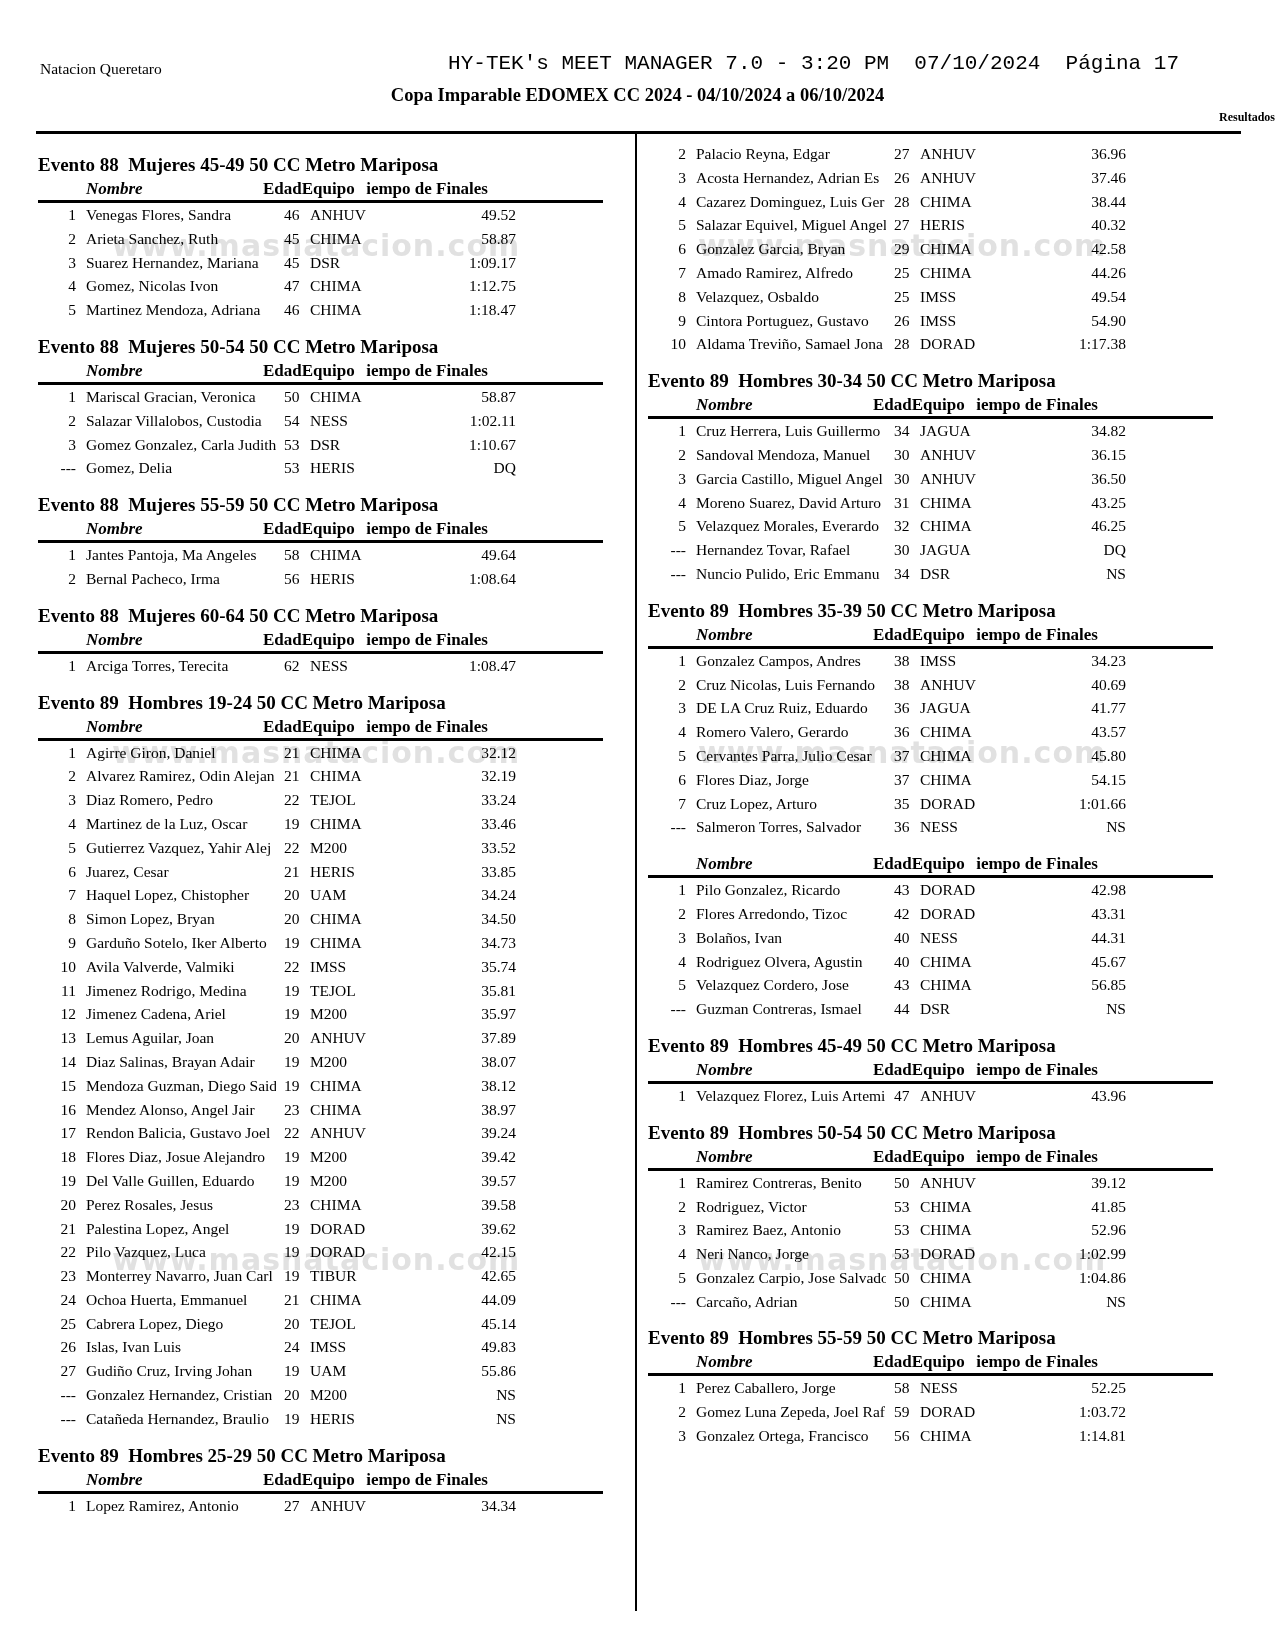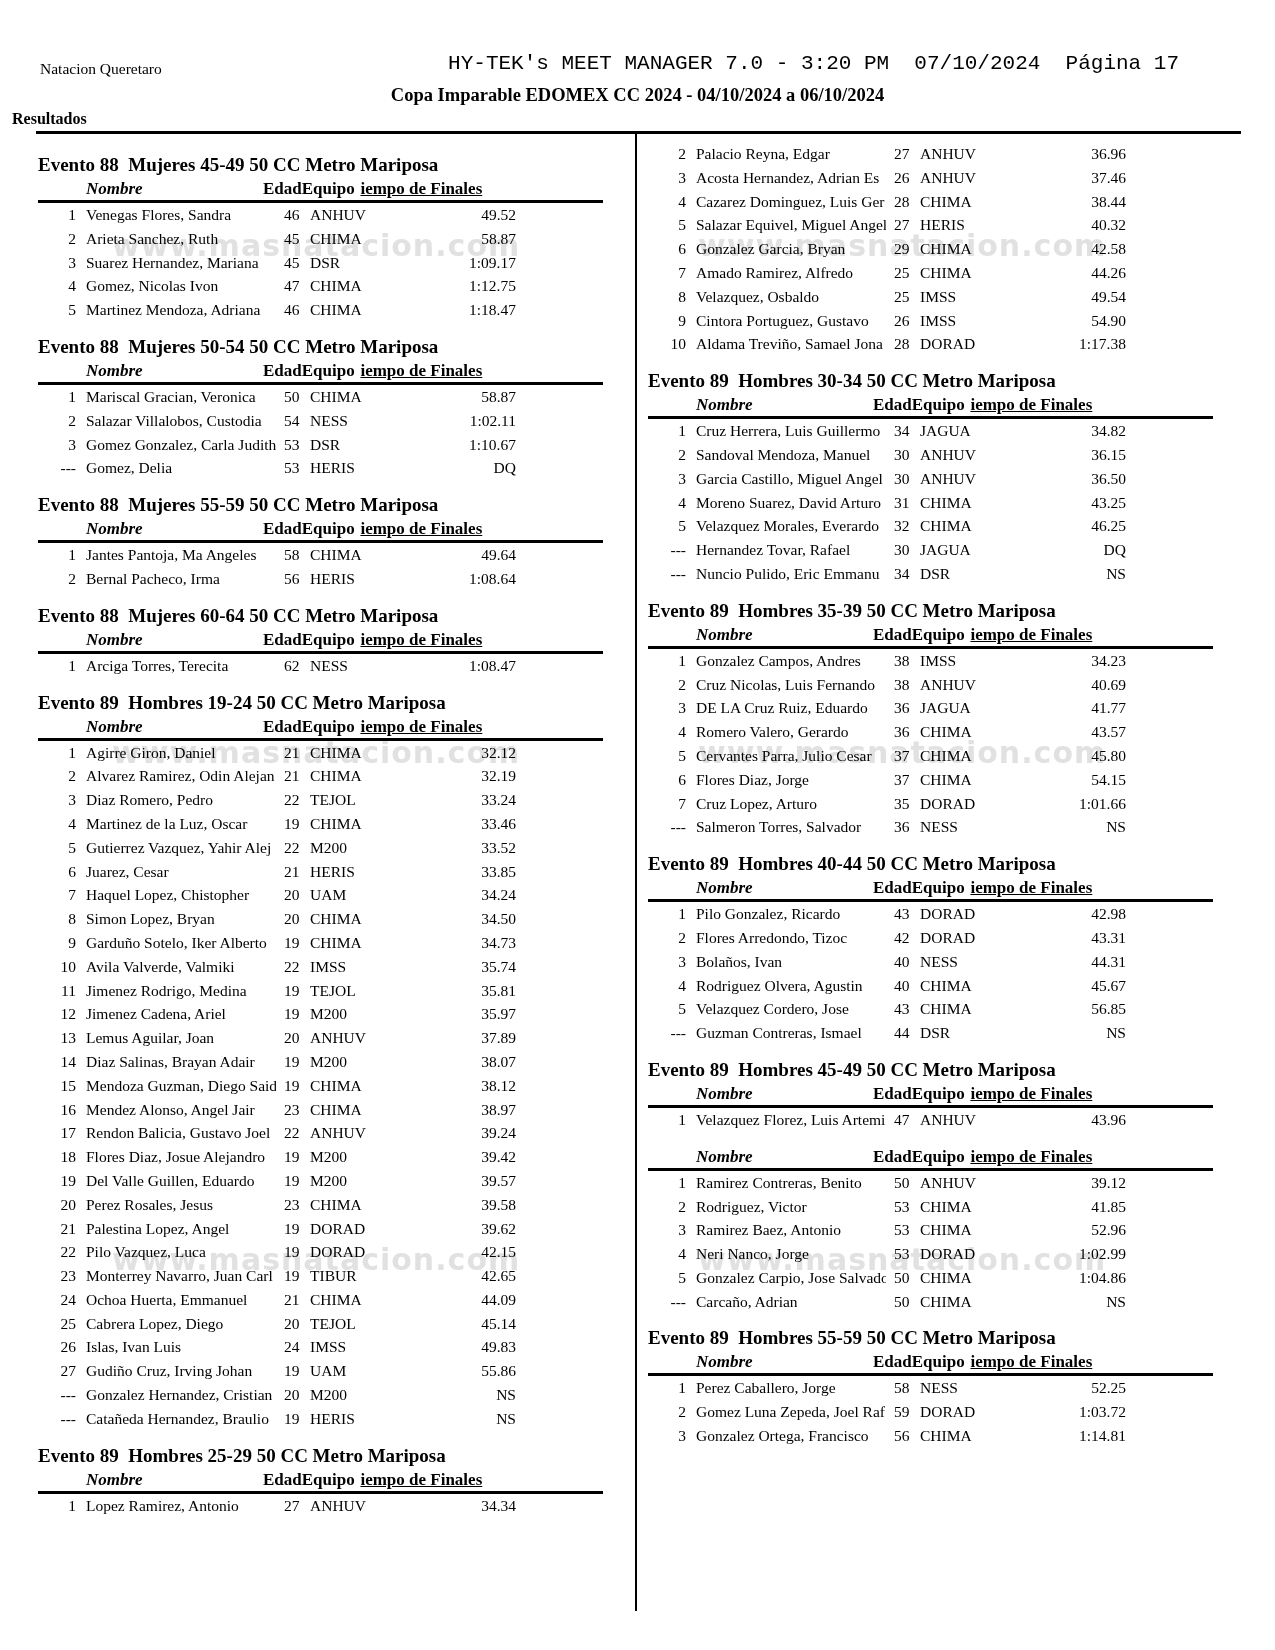--- a/index.html
+++ b/index.html
@@ -4,21 +4,21 @@
 <style>
   html,body{margin:0;padding:0;}
   body{
     width:1275px;height:1650px;background:#ffffff;color:#000;
     font-family:"Liberation Serif","DejaVu Serif",serif;
     position:relative;overflow:hidden;
   }
   .ph-left{position:absolute;left:40px;top:60px;font-size:15.5px;white-space:pre;}
   .ph-right{position:absolute;right:96px;top:52px;font-size:21px;white-space:pre;font-family:Liberation Mono, monospace;}
   .ph-title{position:absolute;left:0;right:0;top:85px;text-align:center;font-weight:bold;font-size:18.5px;white-space:pre;}
-  .ph-sub{position:absolute;left:12px;right:0;top:110px;text-align:left;font-weight:bold;font-size:16px;}
+  .ph-sub{position:absolute;left:12px;right:0;top:110px;text-align:right;font-weight:bold;font-size:12px;}
   .top-rule{position:absolute;left:36px;width:1205px;top:131px;height:3px;background:#000;}
   .divider{position:absolute;left:635px;top:133px;width:2px;height:1478px;background:#000;}
 
   .wm{
     position:absolute;z-index:0;
     font-family:"DejaVu Sans","Liberation Sans",sans-serif;
     font-weight:bold;font-size:30px;letter-spacing:1px;
     color:#c9c9c9;opacity:0.55;white-space:pre;
   }
   .wm1{left:112px;top:228px;} .wm2{left:698px;top:228px;}
@@ -29,21 +29,21 @@
   #col-left{left:38px;}
   #col-right{left:648px;}
 
   .event{margin-top:13px;}
   .event.cont{margin-top:2px;}
   .event-title{font-weight:bold;font-size:19px;line-height:24px;white-space:pre;}
   .thead{border-bottom:3px solid #000;width:565px;}
   .thead .hrow{display:flex;width:450px;font-weight:bold;font-size:17px;line-height:23px;}
   .h-name{margin-left:10px;width:190px;flex:none;font-style:italic;}
   .h-ageteam{flex:none;margin-left:-13px;}
-  .h-time{flex:1;text-align:center;white-space:pre;text-decoration:underline;}
+  .h-time{flex:1;text-align:right;white-space:pre;}
 
   .row{display:flex;width:478px;font-size:15.5px;line-height:23.8px;}
   .c-place{width:38px;text-align:right;flex:none;}
   .c-name{margin-left:10px;width:190px;flex:none;white-space:nowrap;overflow:hidden;}
   .c-age{margin-left:8px;width:22px;flex:none;}
   .c-team{margin-left:4px;width:118px;flex:none;white-space:nowrap;overflow:hidden;}
   .c-time{flex:1;text-align:right;white-space:nowrap;}
 </style>
 </head>
 <body>
@@ -612,21 +612,20 @@
         </div>
         <div class="row">
           <span class="c-place">---</span>
           <span class="c-name">Salmeron Torres, Salvador</span>
           <span class="c-age">36</span>
           <span class="c-team">NESS</span>
           <span class="c-time">NS</span>
         </div>
       </div>
       <div class="event">
-        <div class="event-title">Evento 89  Hombres 40-44 50 CC Metro Mariposa</div>
         <div class="thead">
           <div class="hrow">
             <span class="c-place"></span>
             <span class="h-name">Nombre</span>
             <span class="h-ageteam">EdadEquipo</span>
             <span class="h-time">iempo de Finales</span>
           </div>
         </div>
         <div class="row">
           <span class="c-place">1</span>
@@ -683,20 +682,21 @@
         </div>
         <div class="row">
           <span class="c-place">1</span>
           <span class="c-name">Velazquez Florez, Luis Artemi</span>
           <span class="c-age">47</span>
           <span class="c-team">ANHUV</span>
           <span class="c-time">43.96</span>
         </div>
       </div>
       <div class="event">
+        <div class="event-title">Evento 89  Hombres 50-54 50 CC Metro Mariposa</div>
         <div class="thead">
           <div class="hrow">
             <span class="c-place"></span>
             <span class="h-name">Nombre</span>
             <span class="h-ageteam">EdadEquipo</span>
             <span class="h-time">iempo de Finales</span>
           </div>
         </div>
         <div class="row">
           <span class="c-place">1</span>

